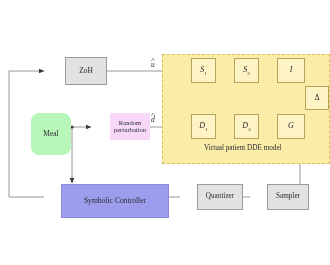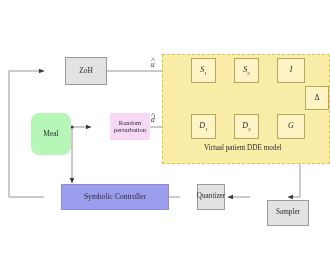--- a/index.html
+++ b/index.html
@@ -152,29 +152,29 @@
 
   <div class="node green-box" style="left:14px; top:113px; width:40px; height:42px; font-size:7.5px;border-radius:8px;">
     <span>Meal</span>
   </div>
 
   <div class="node pink-box" style="left:93px; top:113px; width:40px; height:27px; font-size:6.6px; flex-direction:column;">
     <span>Random</span>
     <span>perturbation</span>
   </div>
 
-  <div class="node blue-box" style="left:44px; top:184px; width:108px; height:26px; font-size:7.6px;">
+  <div class="node blue-box" style="left:44px; top:184px; width:108px; height:34px; font-size:7.6px;">
     <span>Symbolic Controller</span>
   </div>
 
-  <div class="node gray-box" style="left:180px; top:184px; width:28px; height:26px; font-size:7.2px;">
+  <div class="node gray-box" style="left:180px; top:184px; width:46px; height:26px; font-size:7.2px;">
     <span>Quantizer</span>
   </div>
 
-  <div class="node gray-box" style="left:250px; top:200px; width:42px; height:26px; font-size:7.2px;">
+  <div class="node gray-box" style="left:250px; top:184px; width:42px; height:26px; font-size:7.2px;">
     <span>Sampler</span>
   </div>
 
   <div class="node inner-box" style="left:174px; top:58px; width:25px; height:25px; font-size:8px;">
     <span class="ital"><span>S</span><span class="sub">1</span></span>
   </div>
   <div class="node inner-box" style="left:217px; top:58px; width:25px; height:25px; font-size:8px;">
     <span class="ital"><span>S</span><span class="sub">2</span></span>
   </div>
   <div class="node inner-box" style="left:260px; top:58px; width:28px; height:25px; font-size:8px;">

